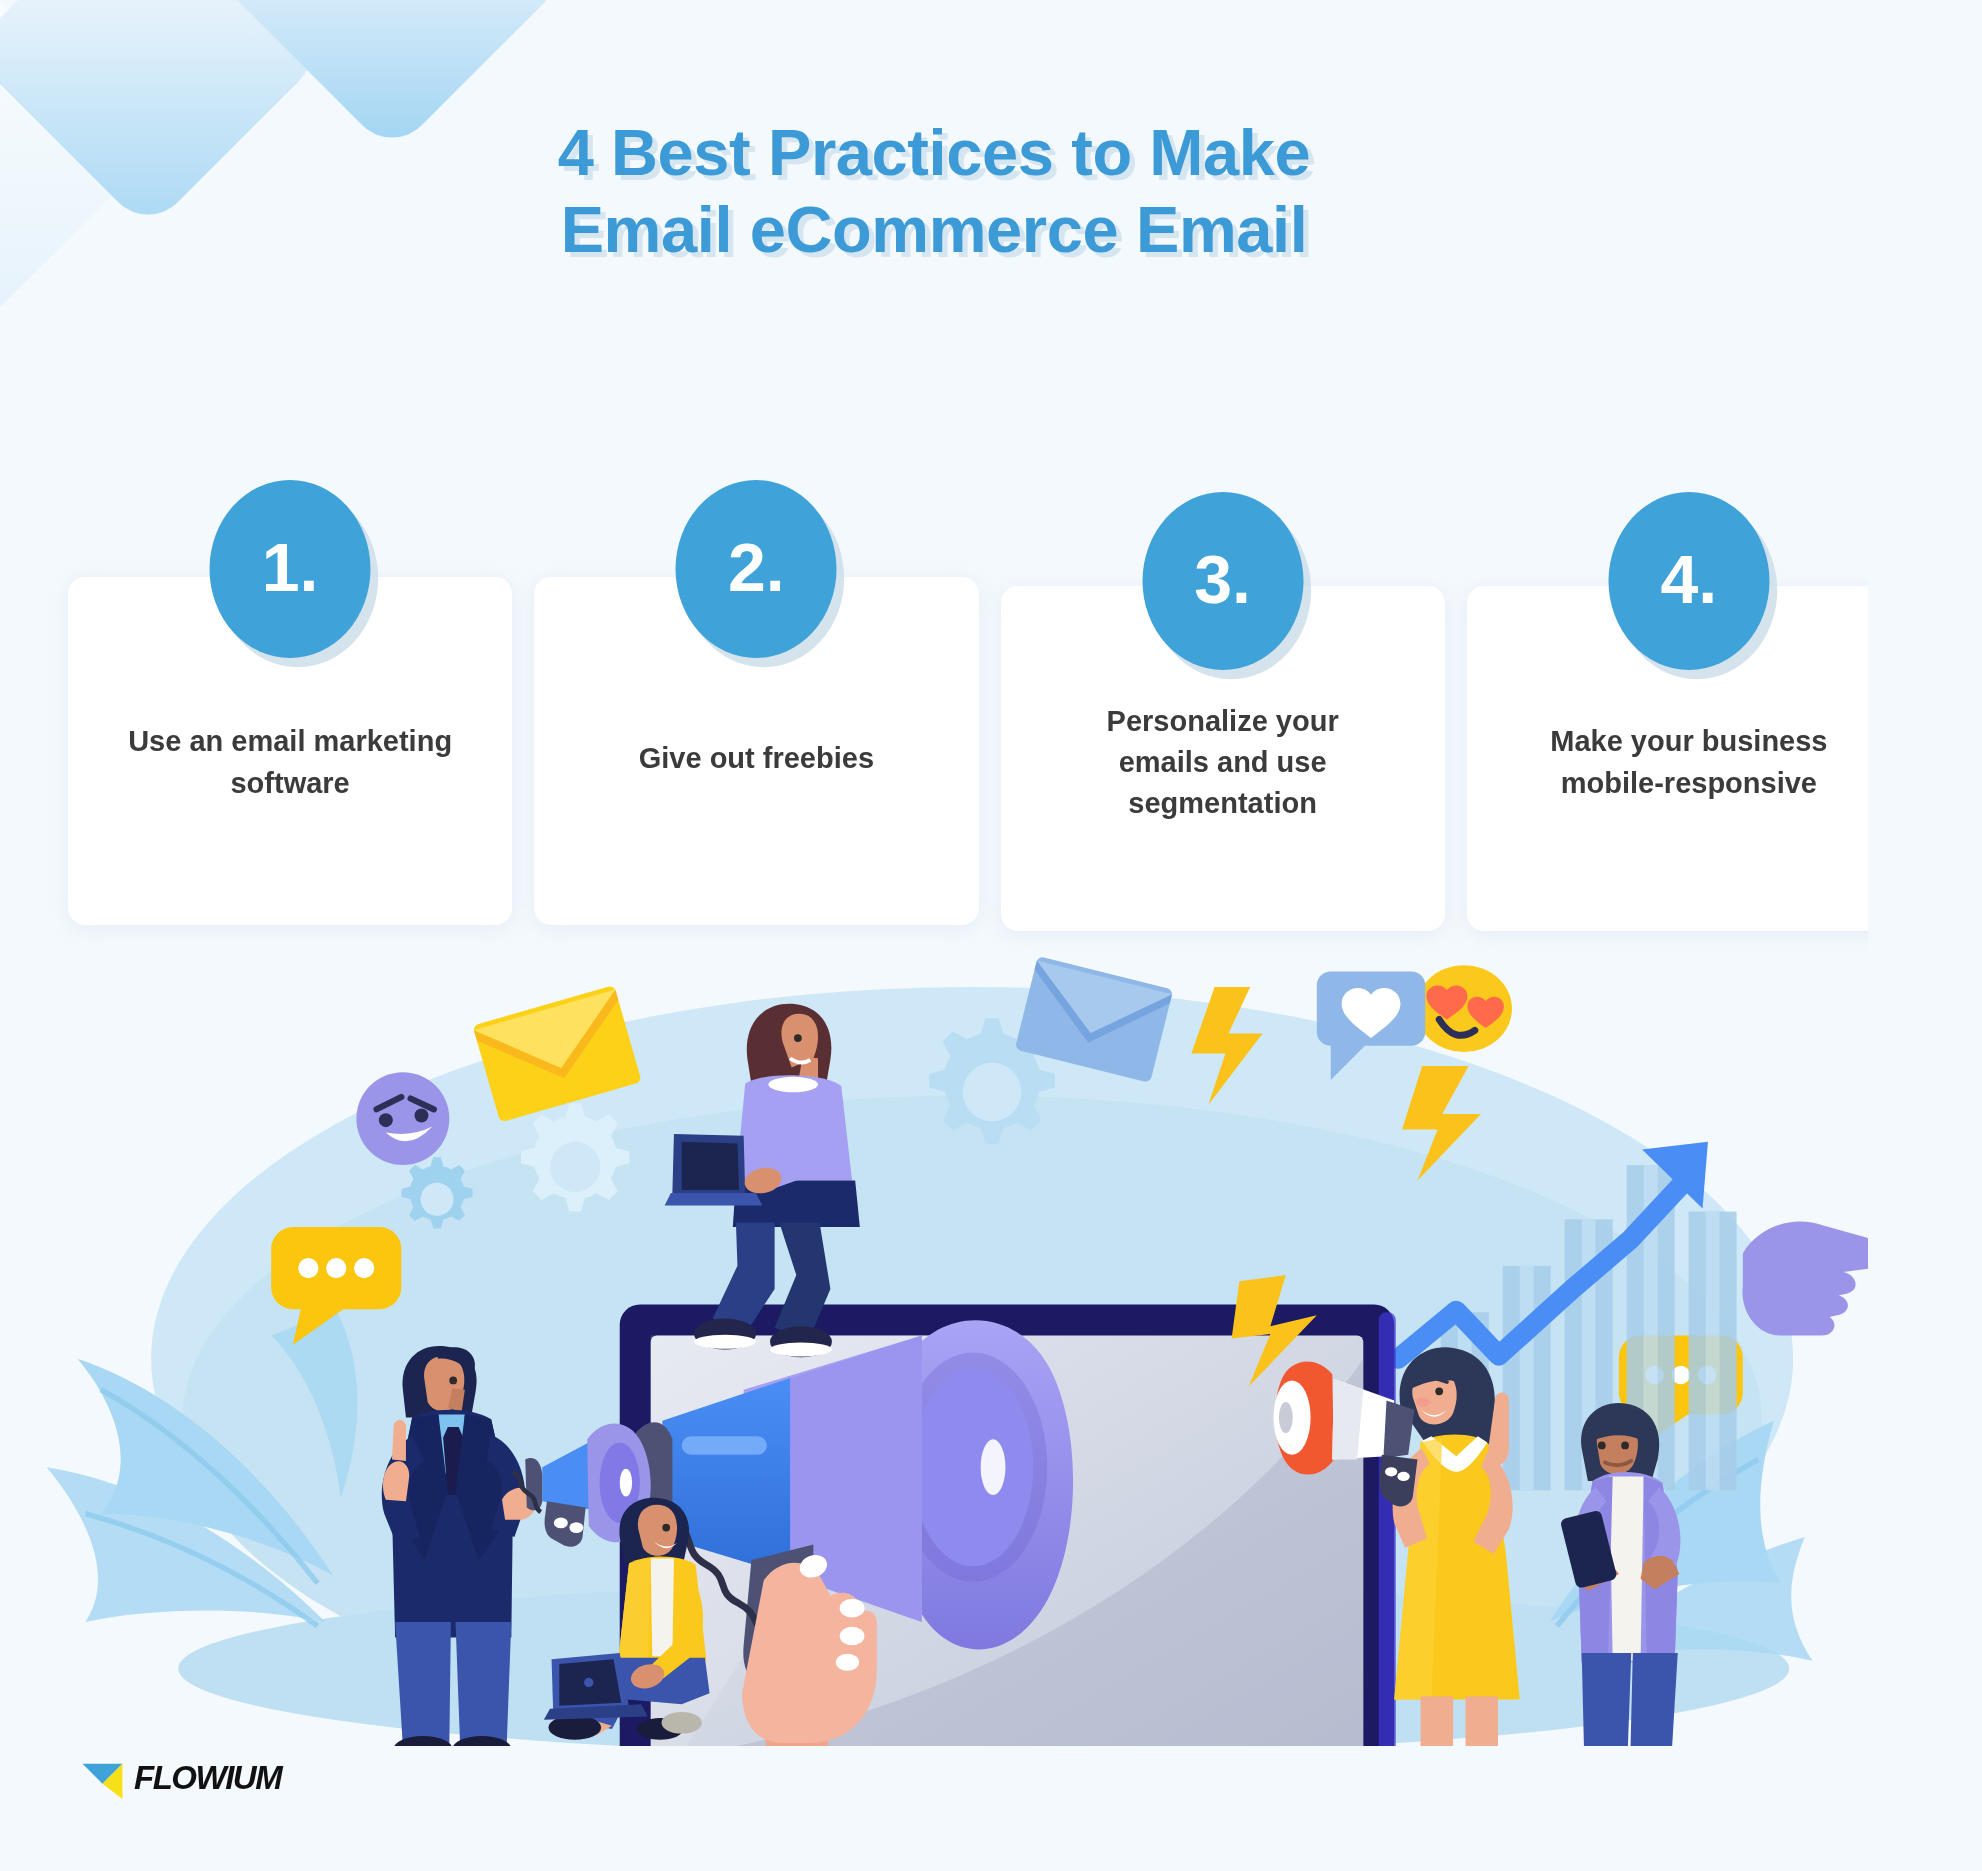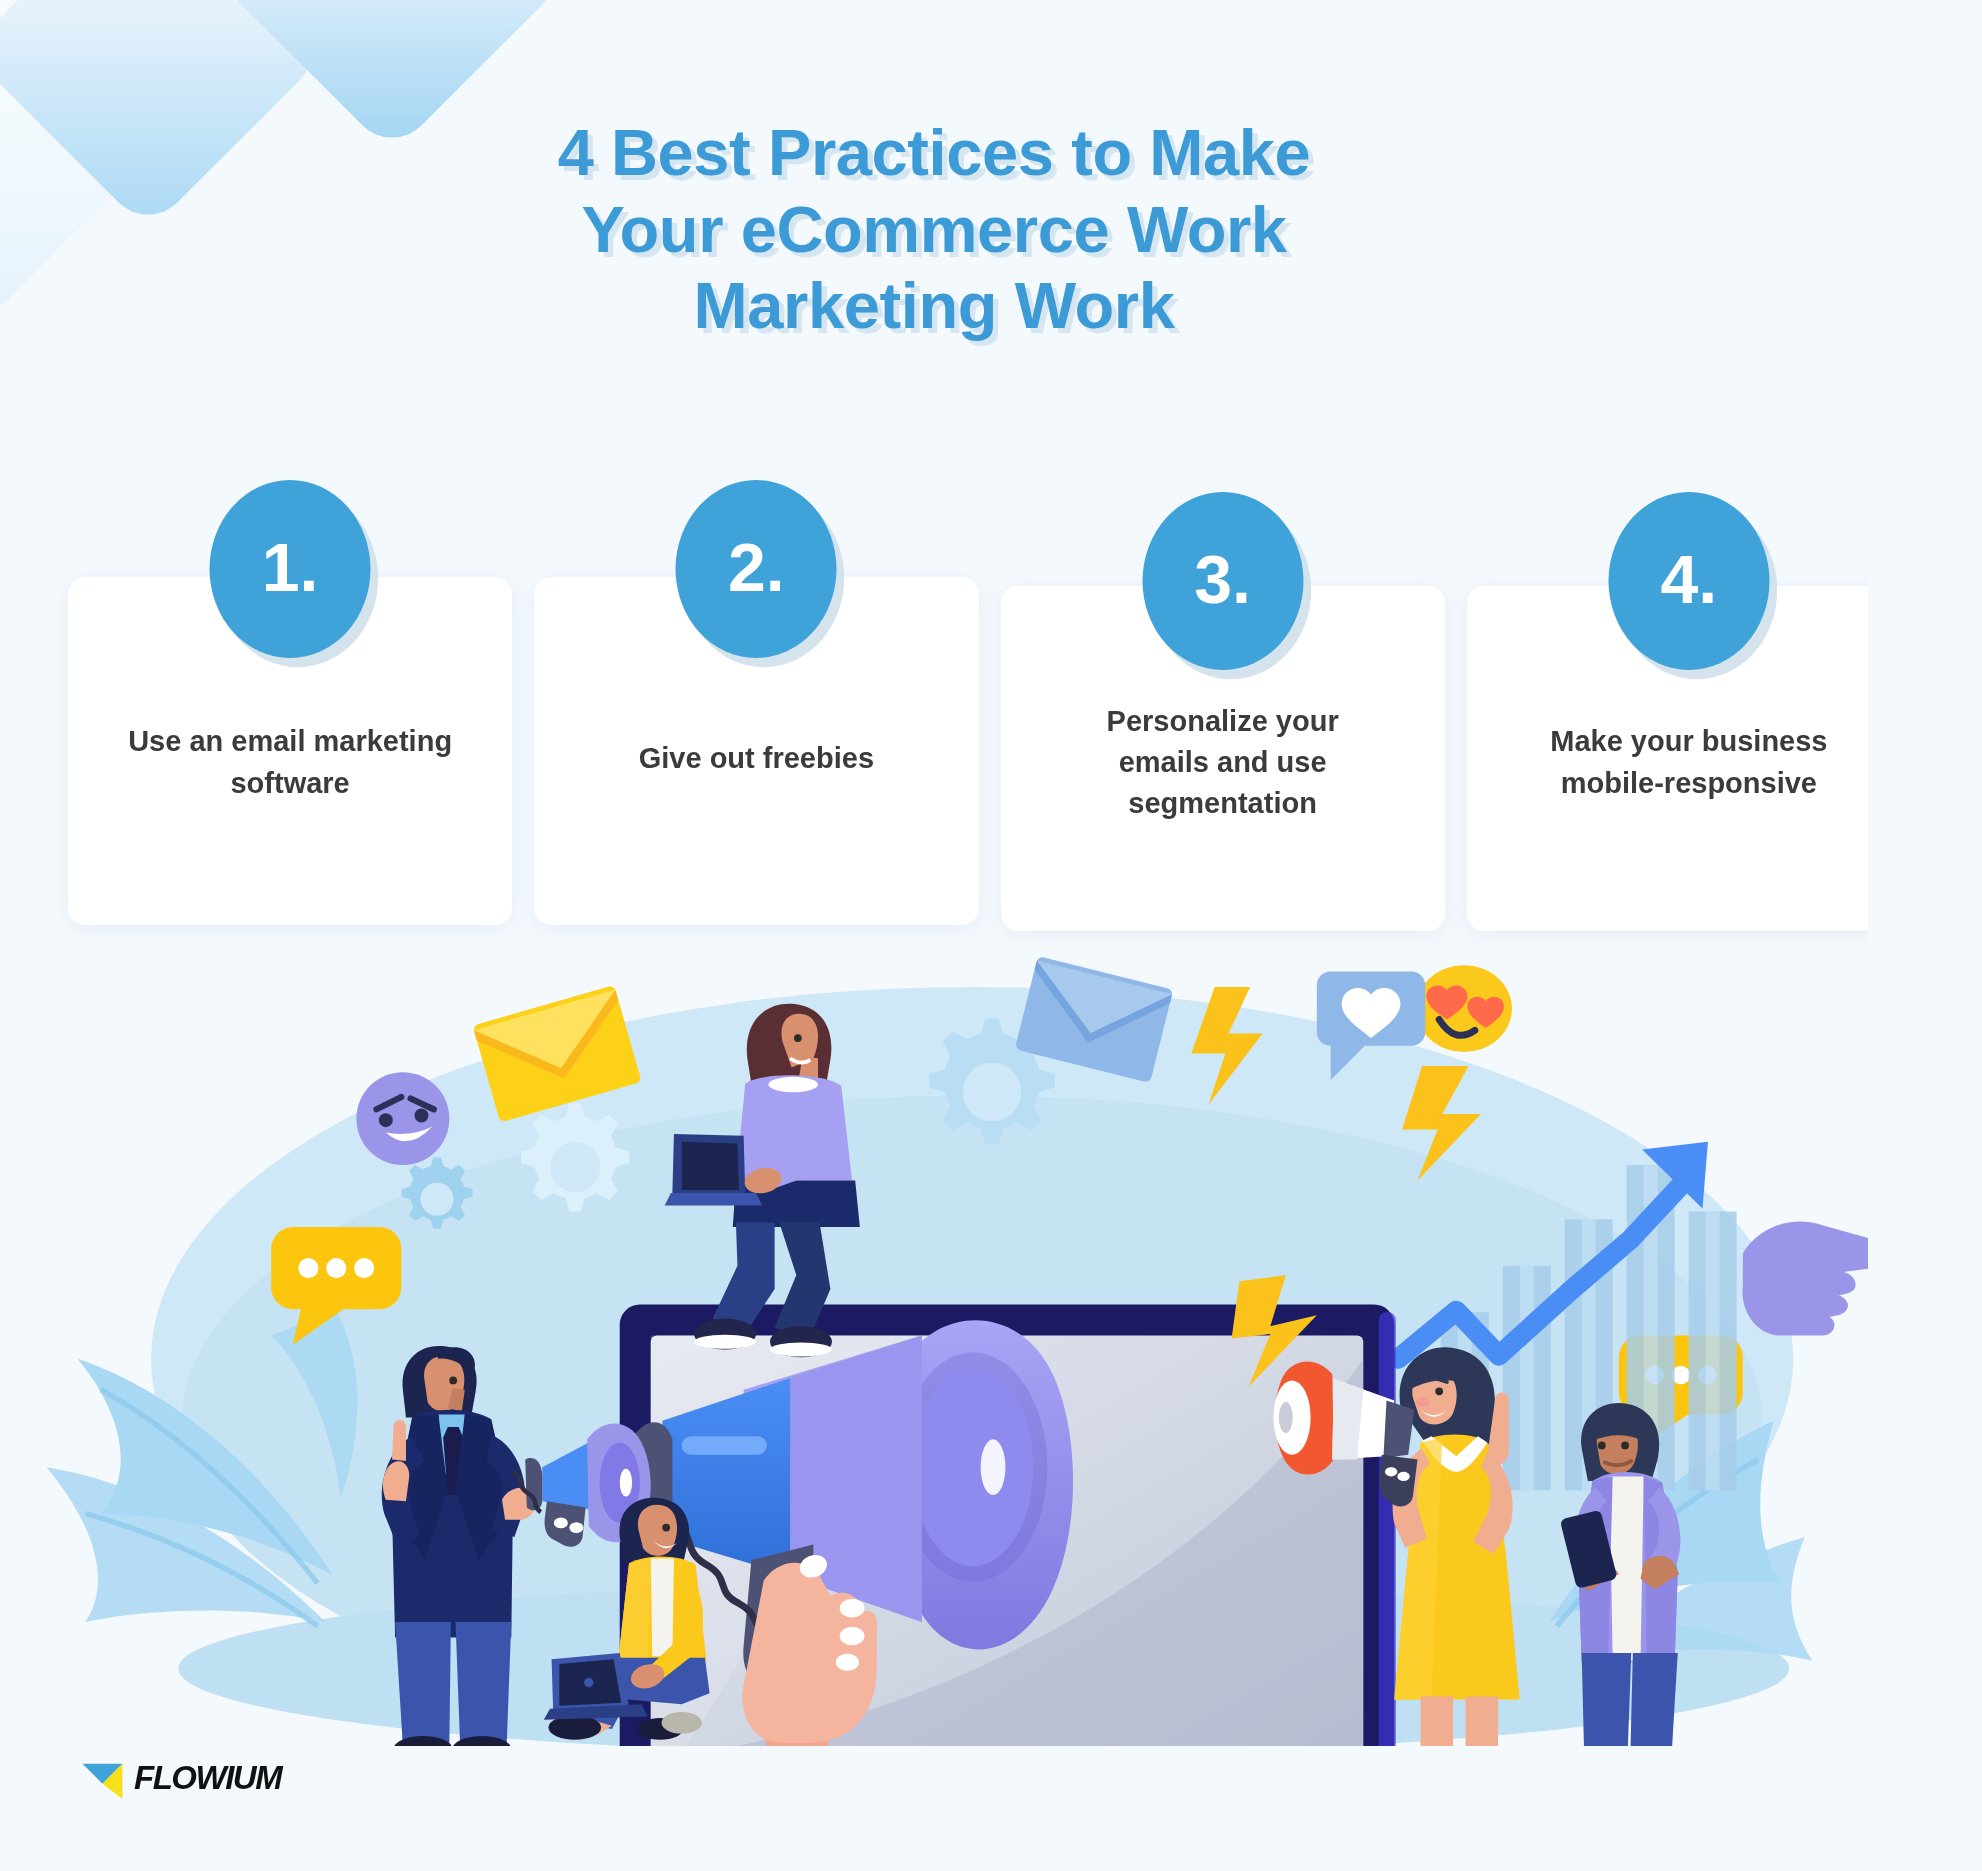--- a/index.html
+++ b/index.html
@@ -85,22 +85,21 @@
 <div class="page">
 
   <div class="deco-squares">
     <div class="sq c"></div>
     <div class="sq a"></div>
     <div class="sq b"></div>
   </div>
 
   <h1 class="title">
     <span class="ln">4 Best Practices to Make</span>
-    <span class="ln">Your eCommerce Work</span>
-    <span class="ln">Marketing Work</span>
+    <span class="ln">Email eCommerce Email</span>
   </h1>
 
   <div class="cards">
 
     <div class="card-wrap c1">
       <div class="card">
         <div class="card-text">Use an email marketing software</div>
       </div>
       <div class="badge">1.</div>
     </div>

